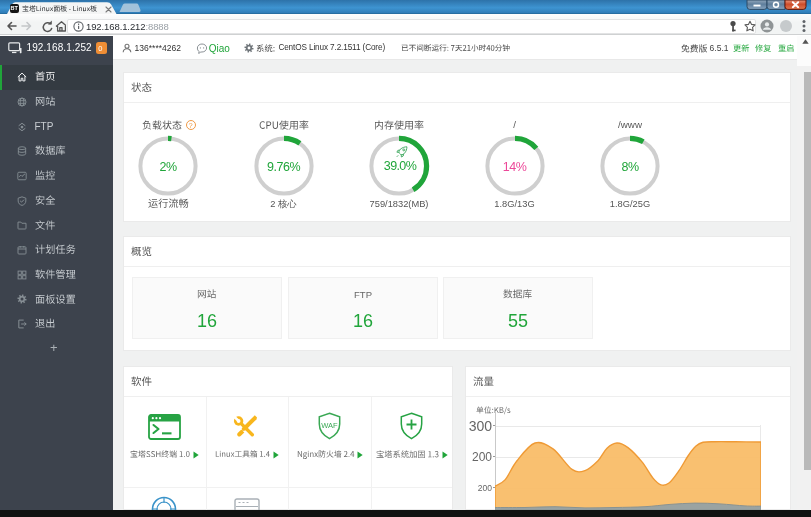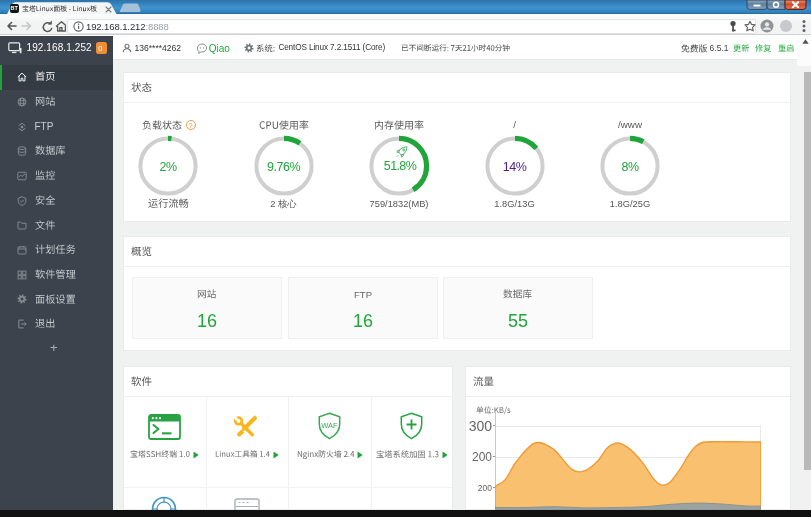--- a/index.html
+++ b/index.html
@@ -274,22 +274,22 @@
 </svg>
 <div class="lat" style="left:514.5px;top:199px;font-size:9.3px;color:#555;line-height:10px;transform:translateX(-50%)">1.8G/13G</div>
 <div class="lat" style="left:630.0px;top:120px;font-size:9.8px;color:#555;line-height:10px;transform:translateX(-50%)">/www</div>
 <svg class="abs" style="left:597.0px;top:133px" width="66" height="66" viewBox="0 0 66 66">
 <circle cx="33" cy="33" r="27.6" fill="none" stroke="#cfcfcf" stroke-width="4.0"></circle>
 <circle cx="33" cy="33" r="27.6" fill="none" stroke="#20a53a" stroke-width="5.2" stroke-dasharray="13.87 173.42" transform="rotate(-90 33 33)"></circle>
 </svg>
 <div class="lat" style="left:630.0px;top:199px;font-size:9.3px;color:#555;line-height:10px;transform:translateX(-50%)">1.8G/25G</div>
 <div class="lat" style="left:168px;top:167px;font-size:12.5px;letter-spacing:-0.45px;color:#20a53a;transform:translate(-50%,-50%);line-height:13px">2%</div>
 <div class="lat" style="left:283.5px;top:167px;font-size:12.5px;letter-spacing:-0.45px;color:#20a53a;transform:translate(-50%,-50%);line-height:13px">9.76%</div>
-<div class="lat" style="left:400px;top:166px;font-size:12.5px;letter-spacing:-0.45px;color:#20a53a;transform:translate(-50%,-50%);line-height:13px;letter-spacing:-0.6px">51.8%</div>
-<div class="lat" style="left:514.5px;top:167px;font-size:12.5px;letter-spacing:-0.45px;color:#4c1d95;transform:translate(-50%,-50%);line-height:13px">14%</div>
+<div class="lat" style="left:400px;top:166px;font-size:12.5px;letter-spacing:-0.45px;color:#20a53a;transform:translate(-50%,-50%);line-height:13px;letter-spacing:-0.6px">39.0%</div>
+<div class="lat" style="left:514.5px;top:167px;font-size:12.5px;letter-spacing:-0.45px;color:#ec4899;transform:translate(-50%,-50%);line-height:13px">14%</div>
 <div class="lat" style="left:630px;top:167px;font-size:12.5px;letter-spacing:-0.45px;color:#20a53a;transform:translate(-50%,-50%);line-height:13px">8%</div>
 <svg class="abs" style="left:394.5px;top:145px" width="15" height="13" viewBox="0 0 15 13">
 <g fill="none" stroke="#4caf6a" stroke-width="1" stroke-linejoin="round">
 <path d="M4.6,8.6 C3.7,7.7 3.7,5.9 5.1,4.5 C7.4,2.3 10.1,1.8 11.9,1.8 C11.9,3.6 11.4,6.3 9.2,8.6 C7.8,10 6,10 5.1,9.1"></path>
 <path d="M5.1,5 L2.8,5.4 L1.9,7.2 L4.2,7.4 M8.7,8.8 L8.2,11 L6.4,12 L6.2,9.5"></path>
 <circle cx="8.8" cy="4.9" r="1"></circle>
 <path d="M3.2,10.4 L1.8,11.8"></path>
 </g>
     </svg>
 <div class="abs" style="left:123px;top:236px;width:668px;height:115px;background:#fff;border:1px solid #eaeaea"></div>

